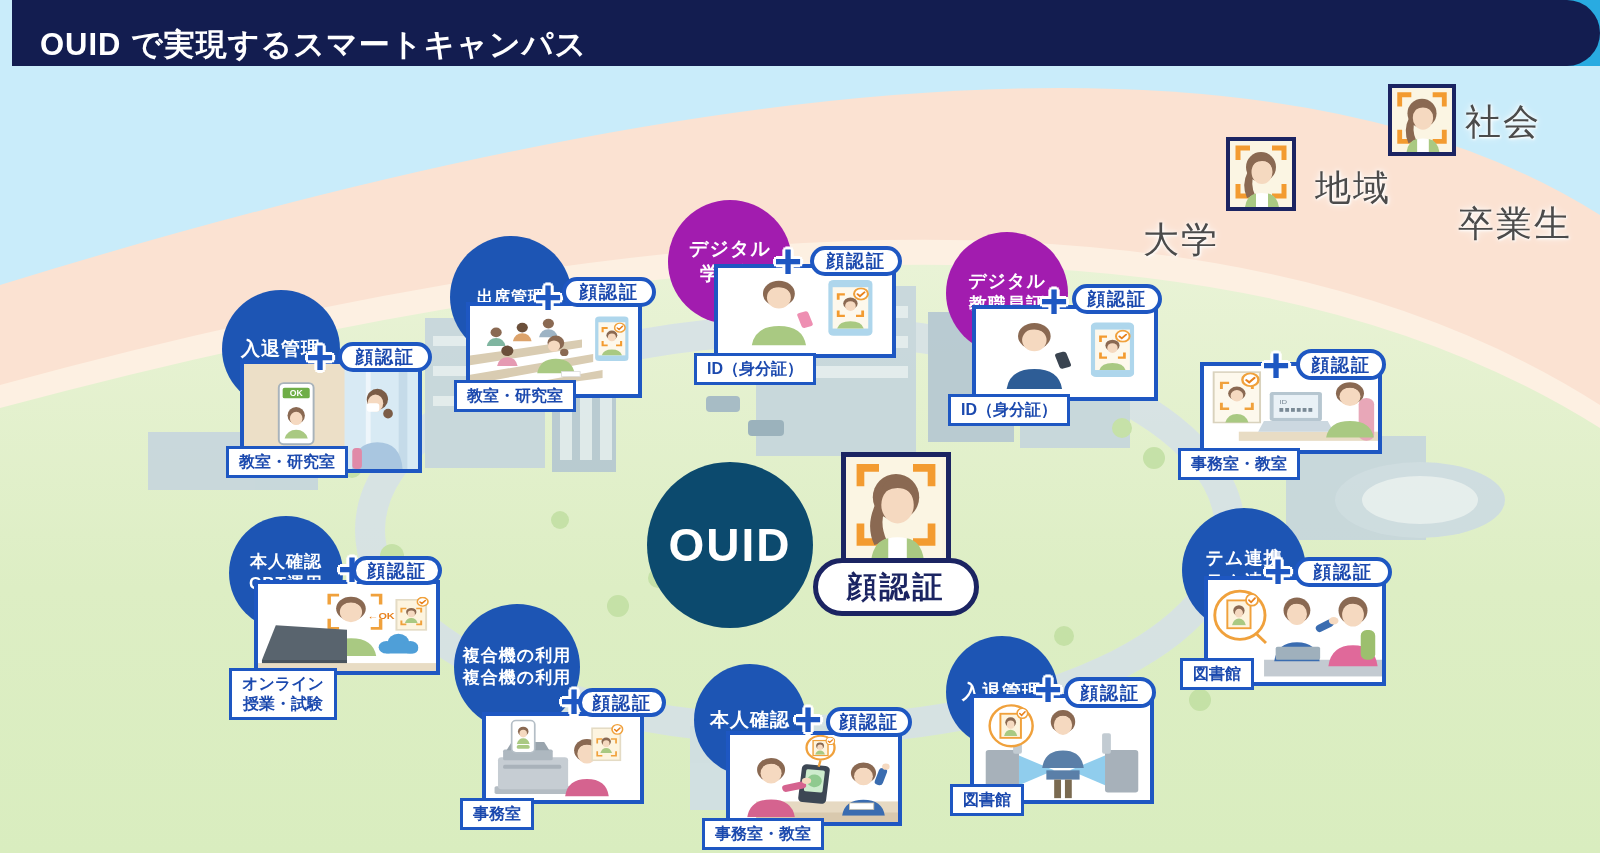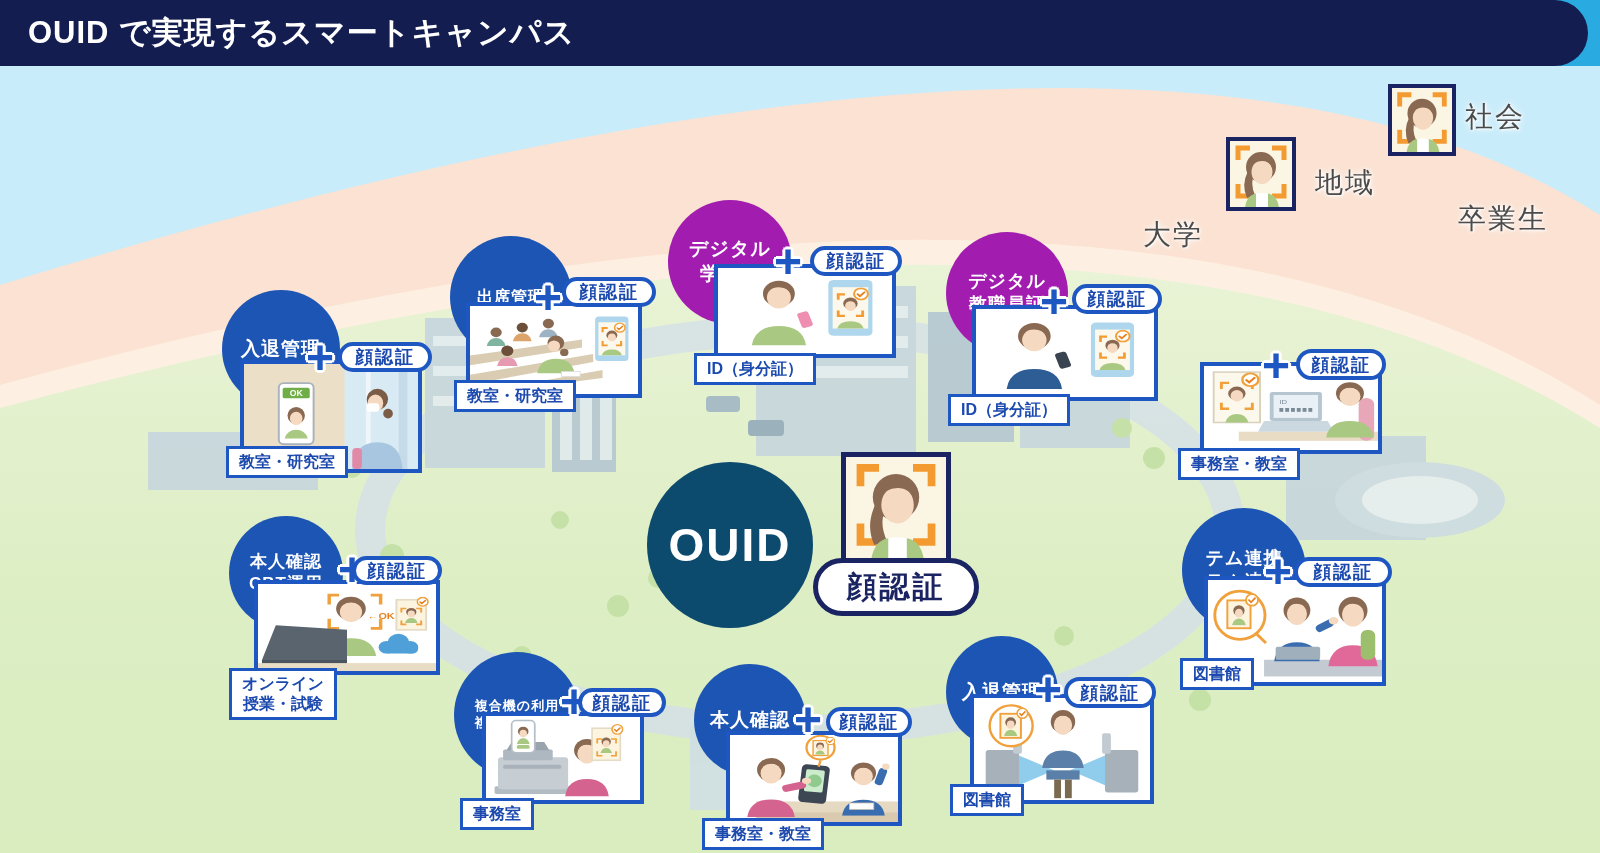--- a/index.html
+++ b/index.html
@@ -4,27 +4,27 @@
 <style>
   html,body{margin:0;padding:0}
   body{
     position:relative;width:1600px;height:853px;overflow:hidden;
     font-family:"Liberation Sans","DejaVu Sans",sans-serif;background:#c9ecfa;
   }
   #bg-svg{position:absolute;left:0;top:0;z-index:0}
   
   .titlebar{position:absolute;left:0;top:0;width:1600px;height:66px;z-index:10}
   .titlebar-cyan{position:absolute;right:0;top:0;width:120px;height:66px;background:#29abe1}
-  .titlebar-bar{position:absolute;left:0;top:0;width:1588px;height:66px;background:#131d50;
-    border-radius:0 33px 33px 0;display:flex;align-items:center}
+  .titlebar-bar{position:absolute;left:12px;top:0;width:1588px;height:66px;background:#131d50;
+    border-radius:0 33px 33px 0;display:flex;align-items:flex-end}
   .titlebar-bar span{color:#fff;font-size:31px;font-weight:bold;margin-left:28px;letter-spacing:1px}
   
   .face-icon{position:absolute;border:4px solid #1b2462;background:#fbf5e3;box-sizing:border-box;z-index:2}
   .face-icon svg{display:block;width:100%;height:100%}
-  .scope-label{position:absolute;font-size:28px;color:#4b4b4b;z-index:2;letter-spacing:2px;
+  .scope-label{position:absolute;font-size:36px;color:#4b4b4b;z-index:2;letter-spacing:2px;
     text-shadow:0 0 8px rgba(255,255,255,.95),0 0 4px rgba(255,255,255,.95),1px 1px 2px rgba(255,255,255,.9)}
   
   .item{position:absolute;inset:0;pointer-events:none}
   .bubble{position:absolute;border-radius:50%;background:#1d55b4;color:#fff;display:flex;flex-direction:column;
     align-items:center;justify-content:center;text-align:center;font-weight:bold;line-height:1.3;
     letter-spacing:1px;box-sizing:border-box;z-index:2}
   .bubble.navy{background:#a21caf}
   .card{position:absolute;background:#fff;border:4px solid #1e57c2;box-sizing:border-box;z-index:3;overflow:hidden}
   .card svg{display:block;width:100%;height:100%}
   .plus{position:absolute;color:#1e57c2;font-size:48px;font-weight:bold;line-height:1;z-index:4;
@@ -389,21 +389,21 @@
     </svg>
   </div>
   <div class="plus" style="left:794px;top:696px">+</div>
   <div class="pill" style="left:826px;top:707px;width:86px;height:30px">顔認証</div>
   <div class="loc" style="left:702px;top:818px">
       <span>事務室・教室</span>
     </div>
 </div>
 
 <div class="item">
-  <div class="bubble" style="left:454px;top:652px;width:126px;height:126px;font-size:13px">
+  <div class="bubble" style="left:454px;top:604px;width:126px;height:126px;font-size:17px">
     <span>複合機の利用</span>
     <span>複合機の利用</span>
   </div>
   <div class="card" style="left:482px;top:712px;width:162px;height:92px">
     <svg viewBox="0 0 180 110" preserveAspectRatio="none">
       <rect width="180" height="110" fill="#fff"></rect>
       <rect x="10" y="92" width="92" height="10" rx="2" fill="#b4bcc3"></rect>
       <rect x="14" y="54" width="82" height="42" rx="4" fill="#c6cdd3"></rect>
       <rect x="20" y="44" width="58" height="14" rx="2" fill="#aeb8c0"></rect>
       <polygon points="30,34 68,34 74,45 24,45" fill="#99a4ad"></polygon>

